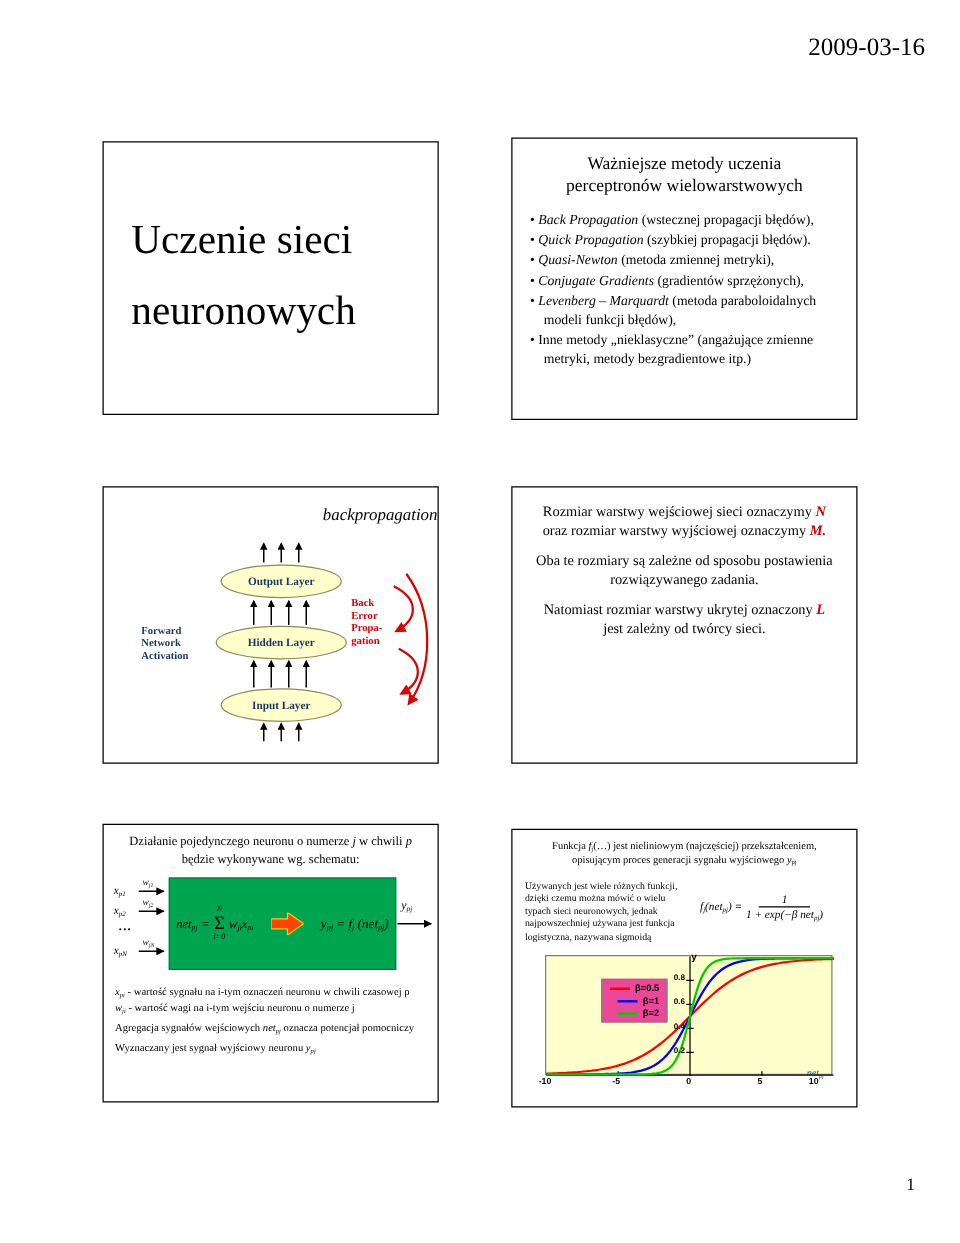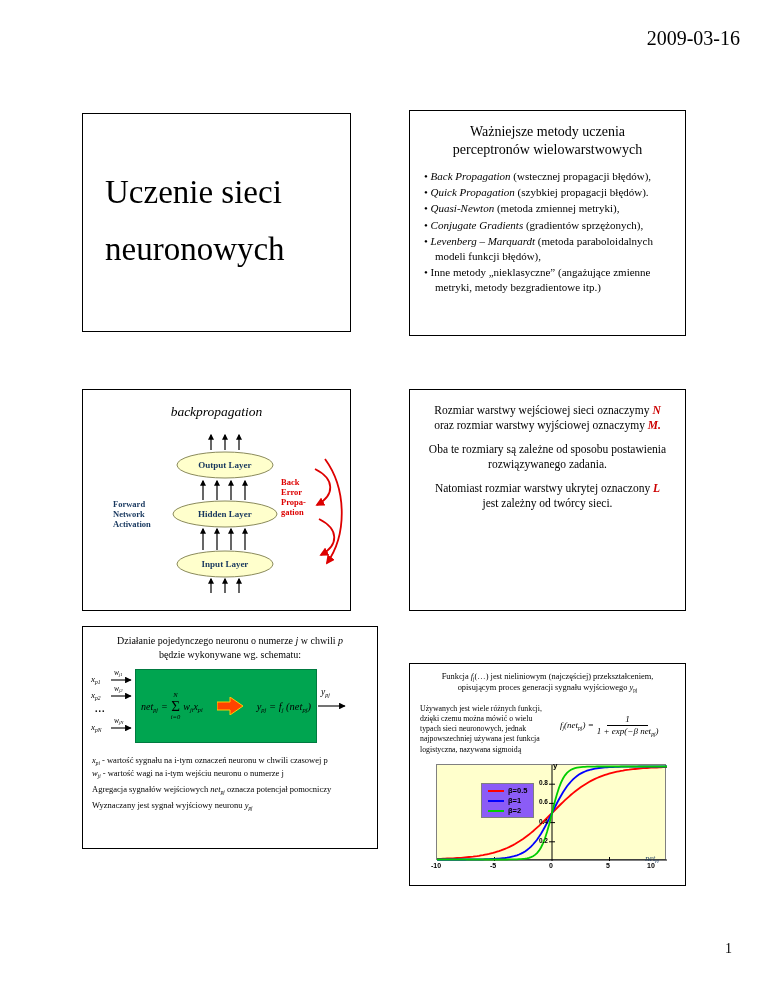--- a/index.html
+++ b/index.html
@@ -6,23 +6,23 @@
   html,body { background:#ffffff; }
   body { font-family:"Liberation Serif","DejaVu Serif",serif; color:#000; }
   .page { position:relative; width:768px; height:994px; background:#fff; overflow:hidden; }
   .date { position:absolute; top:27px; right:28px; font-size:20px; }
   .pagenum { position:absolute; top:941px; right:36px; font-size:14px; }
   .slide { position:absolute; border:1px solid #000; background:#fff; overflow:hidden; }
   .s1 { left:82px; top:113px; width:269px; height:219px; }
   .s2 { left:409px; top:110px; width:277px; height:226px; padding:12px 14px; }
   .s3 { left:82px; top:389px; width:269px; height:222px; }
   .s4 { left:409px; top:389px; width:277px; height:222px; padding:13px 12px; }
-  .s5 { left:82px; top:626px; width:296px; height:223px; }
+  .s5 { left:82px; top:659px; width:269px; height:223px; }
   .s6 { left:409px; top:663px; width:277px; height:223px; }
-  .it { font-style:italic; }
+  .it { font-style:italic;text-align:right; }
   sub { font-size:0.62em; vertical-align:-0.3em; line-height:0; }
 
   .s1-title { margin:50px 0 0 22px; font-size:33px; line-height:1.72; }
 
   .s2-title { text-align:center; font-size:14px; line-height:1.25; margin-bottom:11px; }
   .s2-list { list-style:none; font-size:11px; line-height:1.38; }
   .s2-list li { padding-left:11px; text-indent:-11px; margin-bottom:1px; }
   .s2-list .em { font-style:italic;font-family:Liberation Serif, serif; }
 
   .s3-title { text-align:center; font-size:13.5px; line-height:1.3; padding-top:13px; }
@@ -56,21 +56,21 @@
   .frac { display:inline-flex; flex-direction:column; align-items:center; text-align:center; line-height:1.2; }
   .frac .num { display:block; padding:0 18px; border-bottom:1px solid #000; }
   .frac .den { display:block; }
 
   .s6-chart { position:absolute; left:10px; top:92px; width:252px; height:126px; font-family:"Liberation Sans","DejaVu Sans",sans-serif; }
   .plot { position:absolute; left:16px; top:8px; width:230px; height:96px; border:1px solid #808080; background:#ffffcc; }
   .plot svg { position:absolute; left:0; top:0; }
   .yt { position:absolute; width:24px; left:104px; text-align:right; font-size:6.5px; font-weight:bold; }
   .xt { position:absolute; top:106px; width:30px; text-align:center; font-size:7px; font-weight:bold; }
   .ylab { position:absolute; left:133px; top:5px; font-size:8px; font-weight:bold; }
-  .legend { position:absolute; left:44px; top:18px; background:#8b5cf6; border:1px solid #7f7f7f; padding:2px 6px; display:flex; flex-direction:column; gap:1px; }
+  .legend { position:absolute; left:44px; top:18px; background:#ec4899; border:1px solid #7f7f7f; padding:2px 6px; display:flex; flex-direction:column; gap:1px;align-items:flex-end; }
   .leg-row { display:flex; align-items:center; gap:4px; }
   .leg-line { width:16px; height:0; border-top:2px solid #000; }
   .leg-label { font-size:7.5px; font-weight:bold; }
   .netlab { position:absolute; right:6px; top:89px; font-size:8px; font-style:italic; color:#17375e; font-family:"Liberation Serif",serif; }
 </style>
 </head>
 <body>
 
 <div class="page">
 

